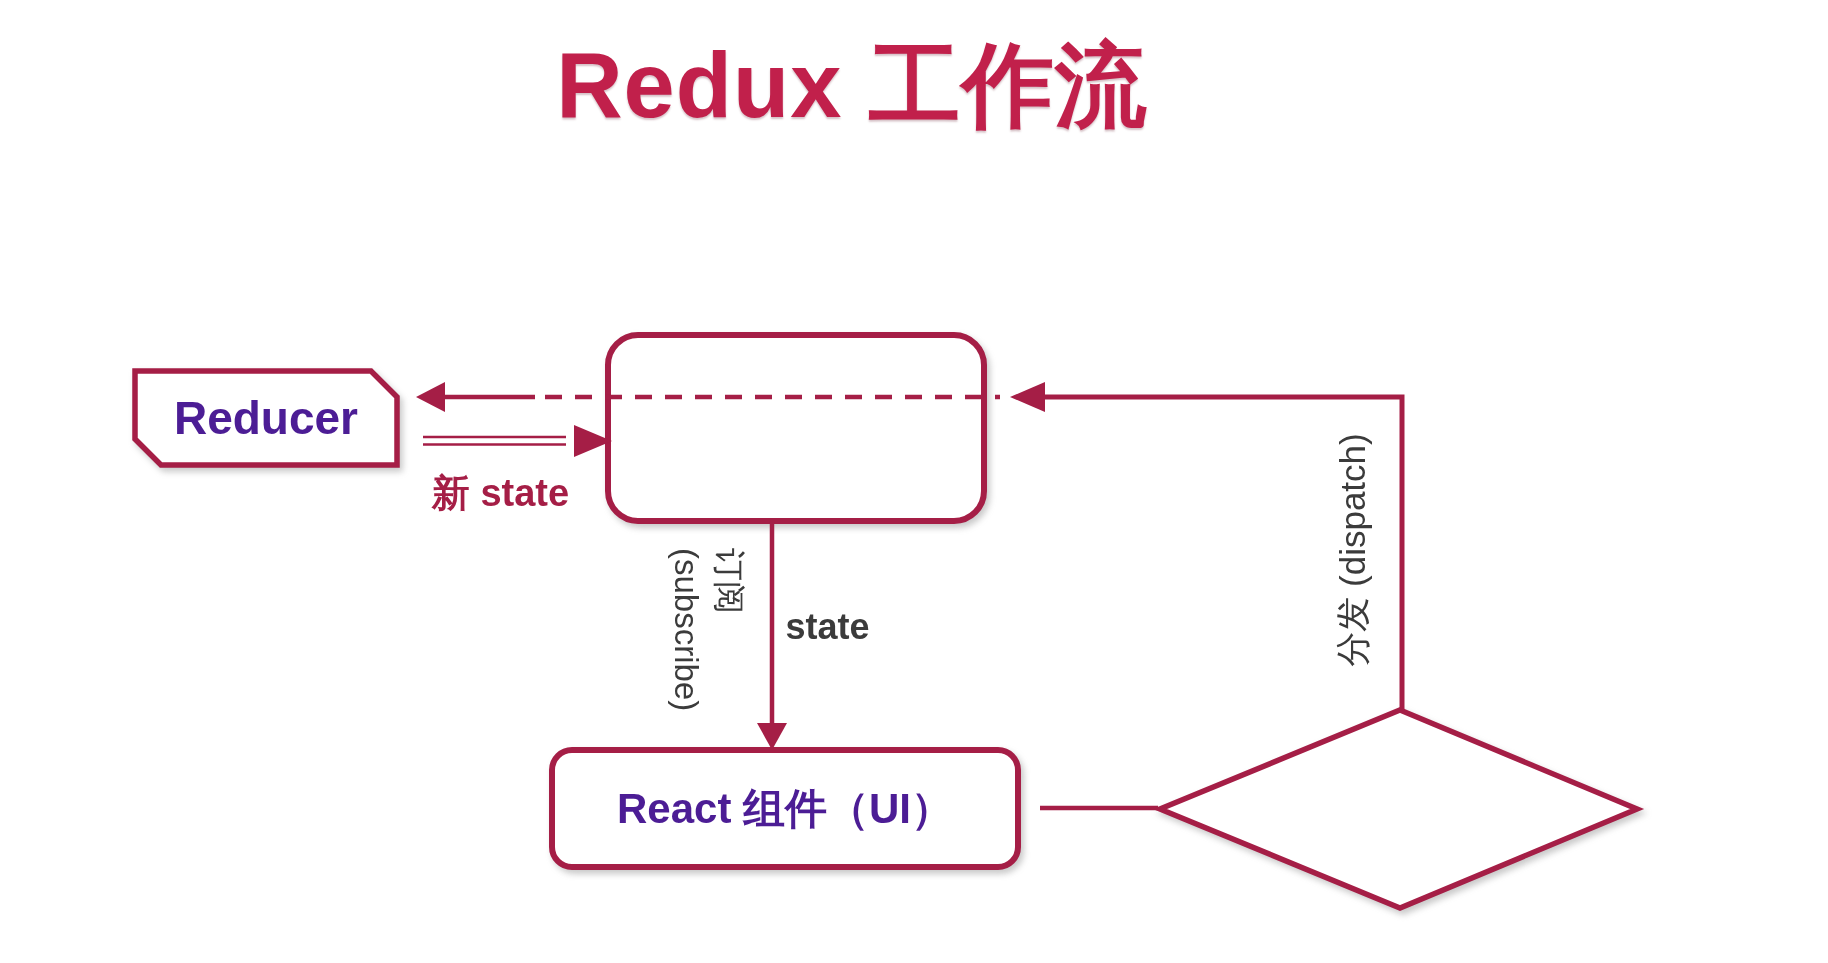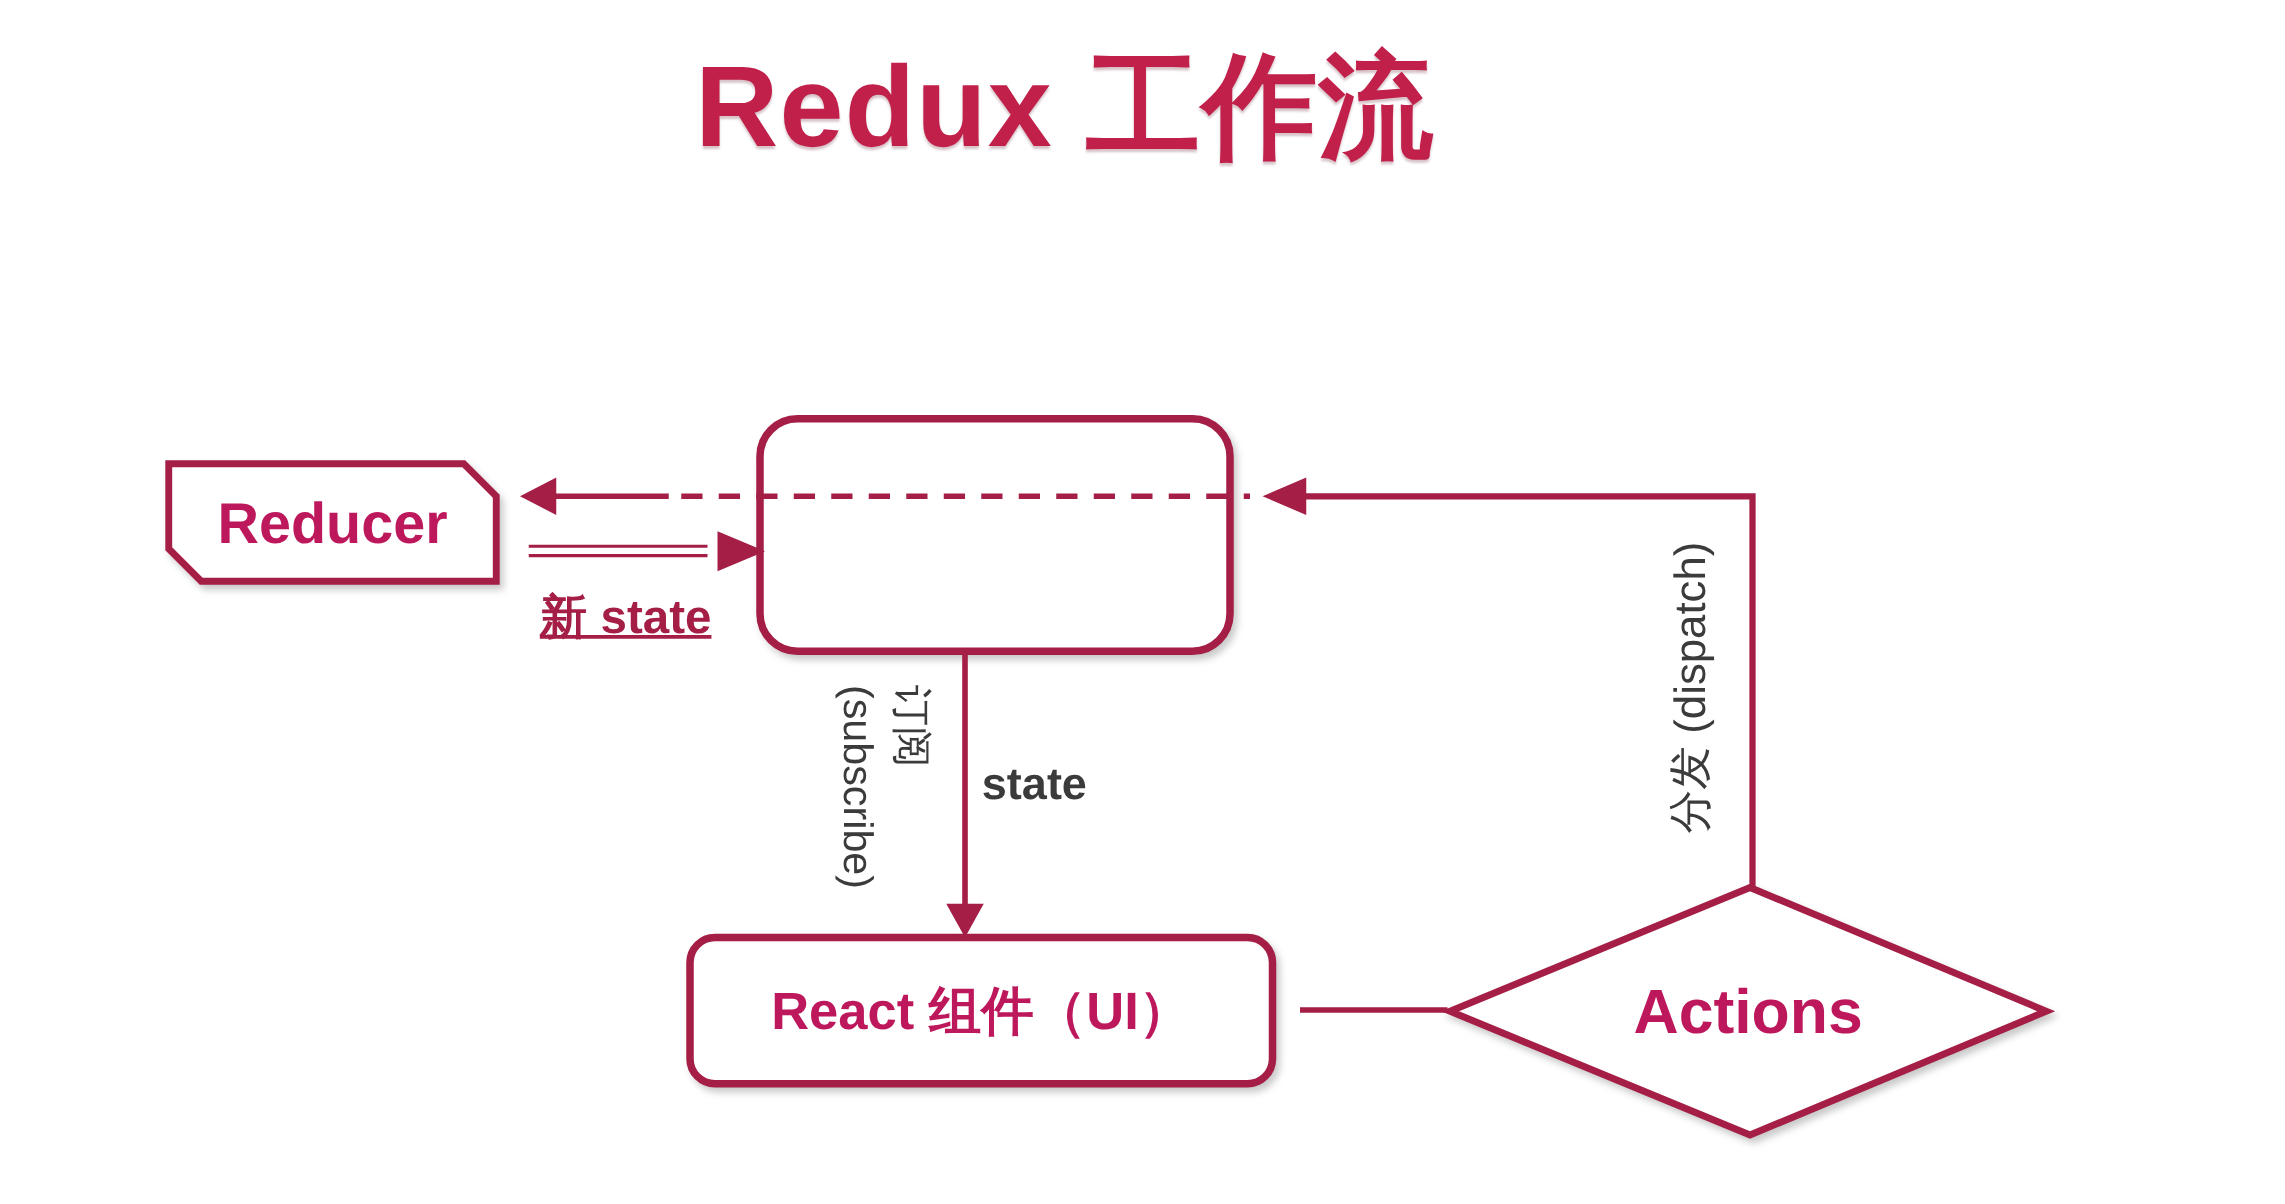--- a/index.html
+++ b/index.html
@@ -10,32 +10,32 @@
   .abs{position:absolute;}
   .page-title{
     top:24px;left:852px;transform:translateX(-50%);
     font-size:92px;font-weight:bold;letter-spacing:1px;white-space:nowrap;
     color:#C1204B;text-shadow:0 2px 2px rgba(90,10,30,.25);
   }
   svg.diagram{position:absolute;left:0;top:0;}
   .shape{filter:drop-shadow(3px 4px 3px rgba(100,100,100,.35));}
   .node-label{
     display:flex;align-items:center;justify-content:center;
-    color:#be185d;font-weight:bold;white-space:nowrap;
+    color:#4c1d95;font-weight:bold;white-space:nowrap;
   }
   .edge-label{
     display:flex;align-items:center;justify-content:center;
     color:#3B3B3B;white-space:nowrap;
   }
   .lbl-reducer{left:135px;top:371px;width:262px;height:94px;font-size:46px;}
   .lbl-store{left:608px;top:335px;width:376px;height:186px;font-size:52px;}
   .lbl-react{left:552px;top:750px;width:466px;height:117px;font-size:42px;}
   .lbl-actions{left:1160px;top:710px;width:477px;height:198px;font-size:50px;}
   .lbl-old{left:340px;top:288px;width:335px;height:50px;font-size:36px;}
-  .lbl-new{left:408px;top:468px;width:185px;height:50px;font-size:38px;font-weight:bold;color:#A51E46;text-decoration:underline;}
+  .lbl-new{left:408px;top:468px;width:185px;height:50px;font-size:38px;font-weight:bold;color:#A51E46;}
   .lbl-state{left:780px;top:602px;width:95px;height:50px;font-size:36px;font-weight:bold;}
   .lbl-subscribe{
     left:665px;top:548px;width:180px;height:86px;
     font-size:33px;line-height:43px;color:#3B3B3B;white-space:nowrap;
     transform-origin:0 0;transform:rotate(90deg) translateY(-86px);
   }
   .lbl-dispatch{
     left:1331px;top:425px;width:250px;height:44px;
     font-size:35px;line-height:44px;color:#3B3B3B;white-space:nowrap;text-align:center;
     transform-origin:0 0;transform:rotate(-90deg) translateX(-250px);
@@ -70,21 +70,20 @@
       <polygon points="1010,397 1045,382 1045,412"></polygon>
       <polygon points="612,441 574,425 574,457"></polygon>
       <polygon points="772,750 757,723 787,723"></polygon>
     </g>
   </svg>
 
   <div class="abs page-title">Redux 工作流</div>
 
   <div class="abs node-label lbl-reducer">Reducer</div>
   <div class="abs node-label lbl-react">React 组件（UI）</div>
-  <div class="abs node-label lbl-actions">Actions</div>
 
   <div class="abs edge-label lbl-new">新 state</div>
   <div class="abs edge-label lbl-state">state</div>
 
   <div class="abs lbl-subscribe">
     <span>订阅</span><br>
     <span>(subscribe)</span>
   </div>
 
   <div class="abs lbl-dispatch">分发 (dispatch)</div>

